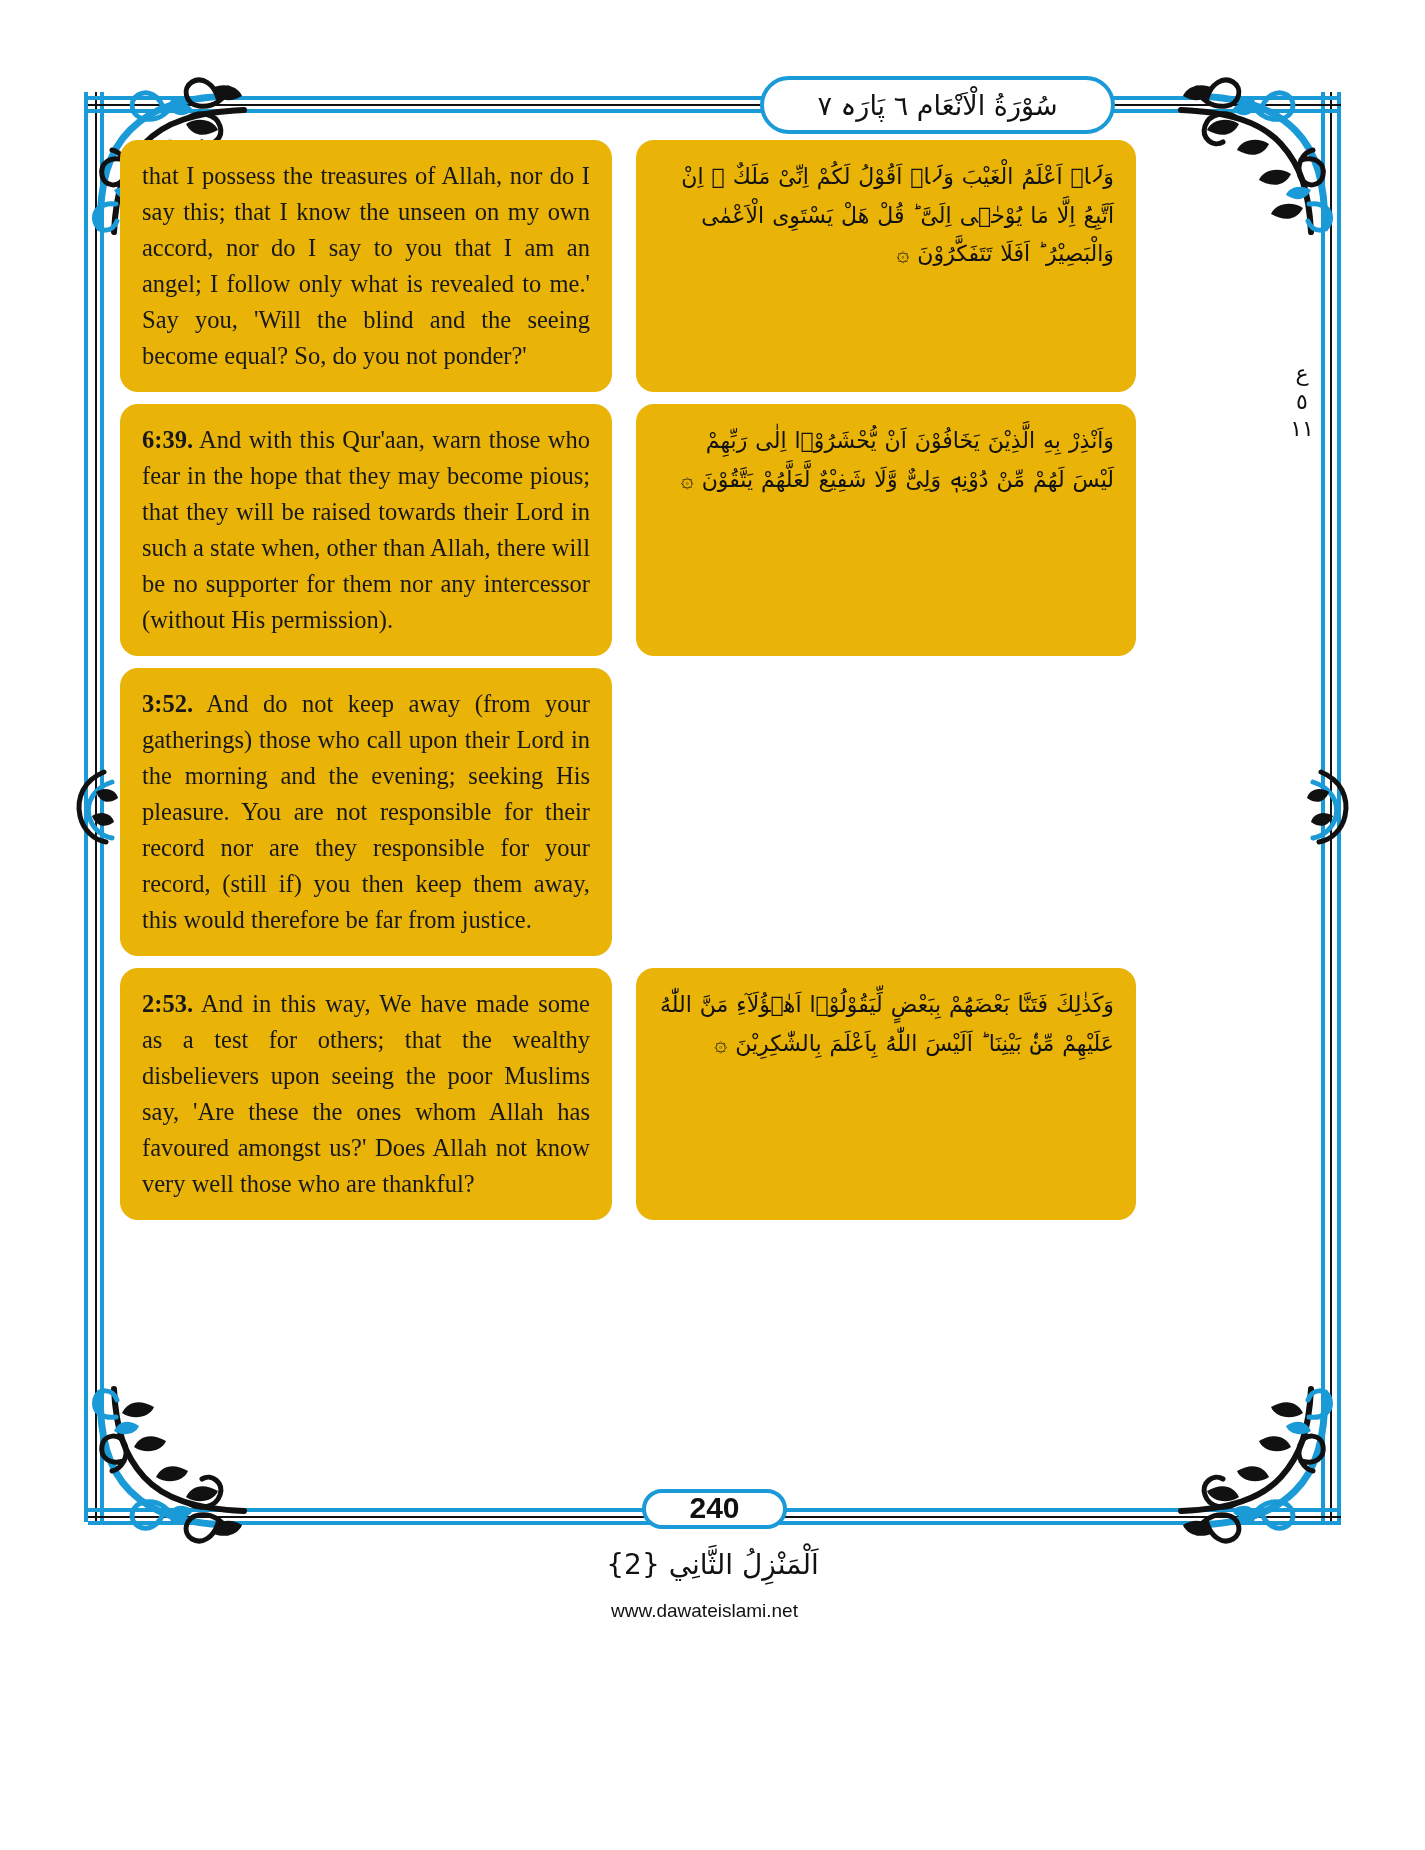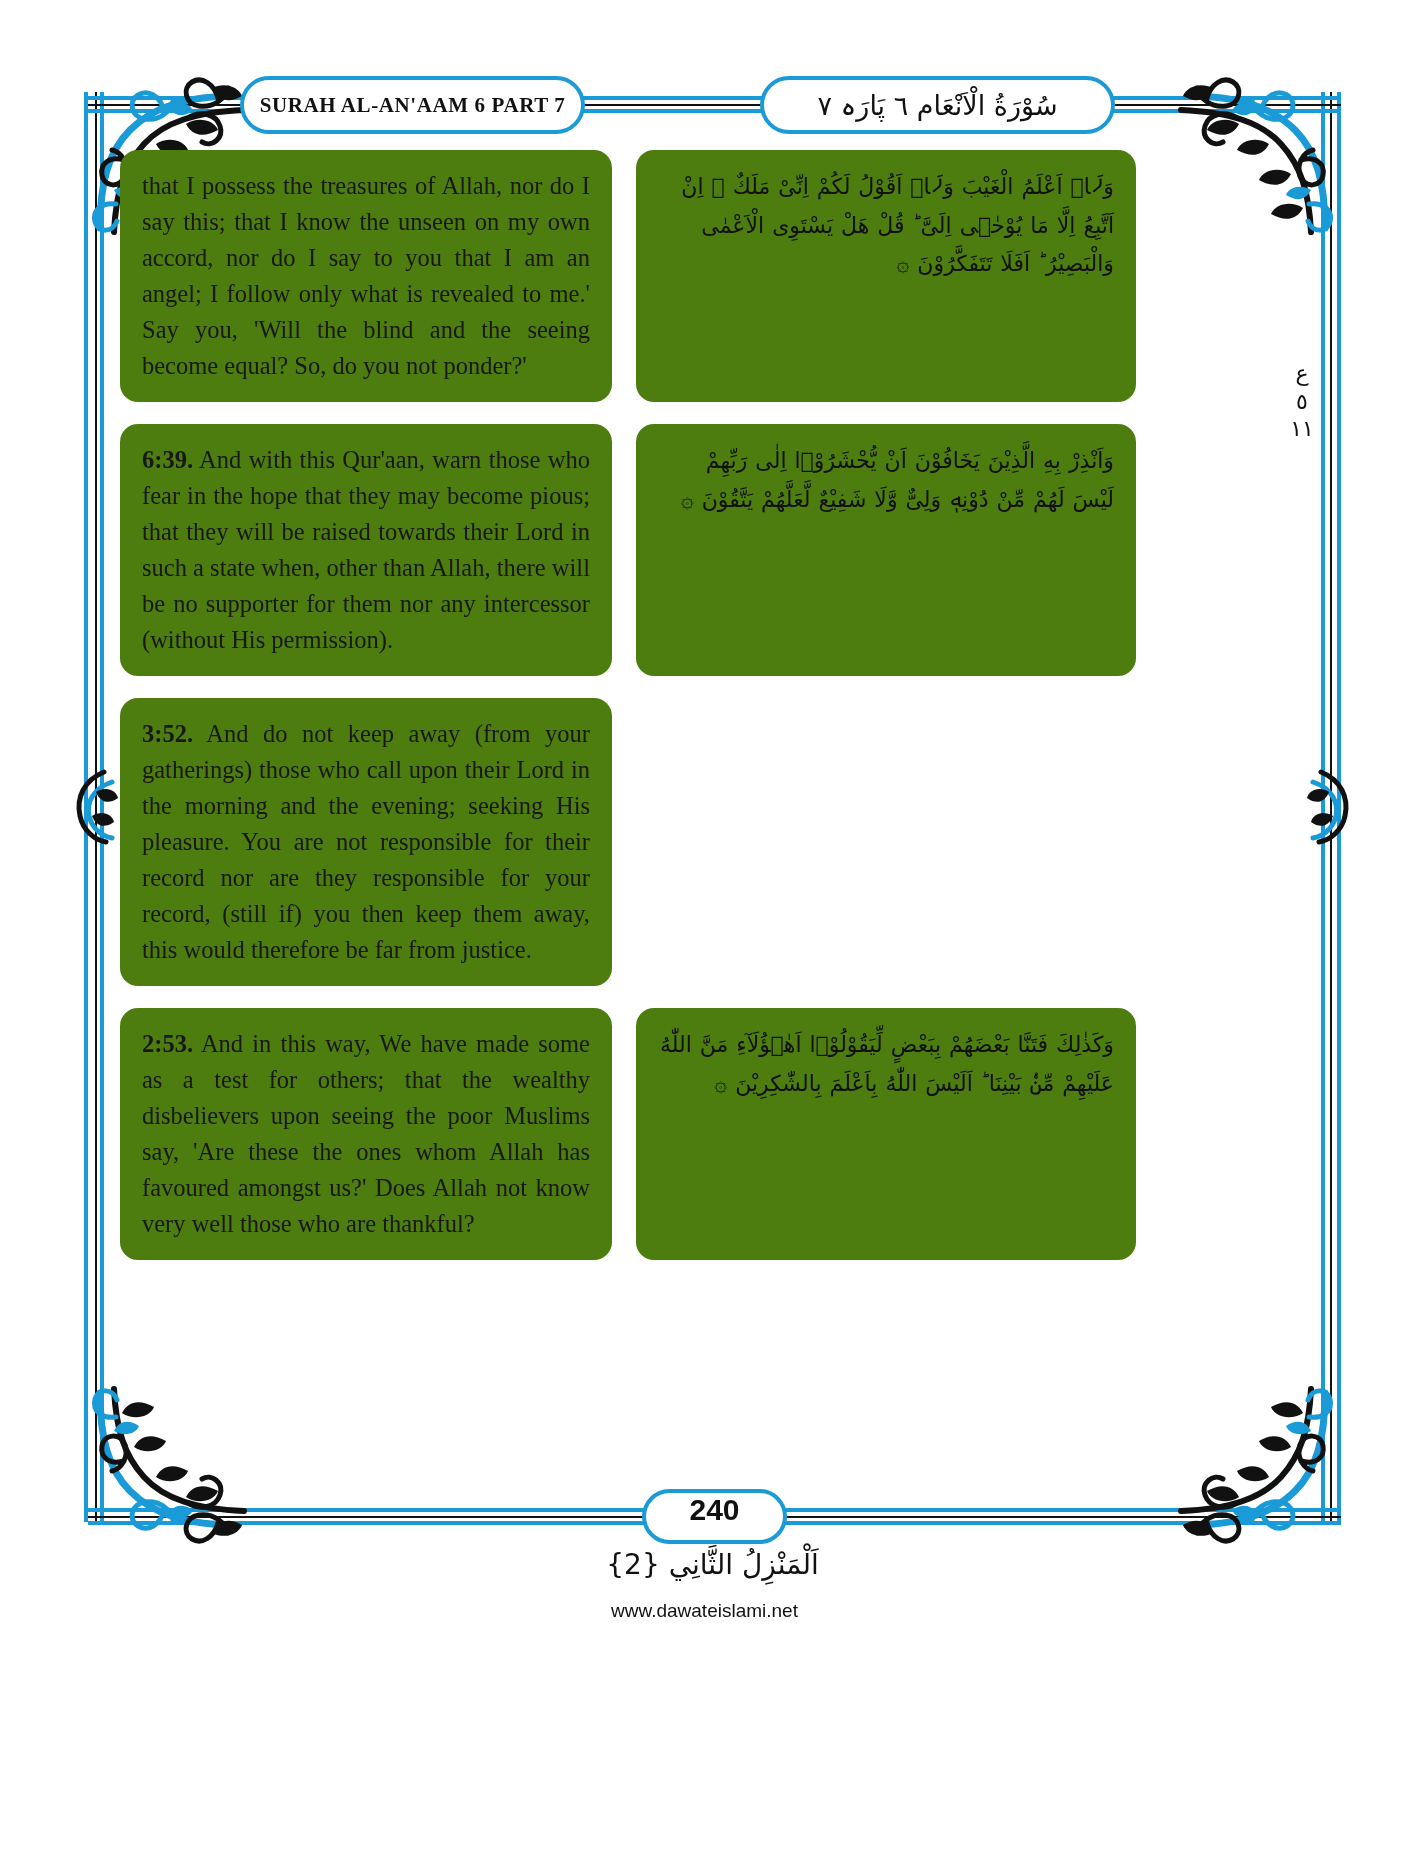--- a/index.html
+++ b/index.html
@@ -97,25 +97,25 @@
     color: #111;
     direction: rtl;
     white-space: nowrap;
     line-height: 1;
   }
 
   
   .pagenum-pill {
     position: absolute;
     left: 642px; top: 1489px;
-    width: 145px; height: 55px;
+    width: 145px; height: 40px;
     background: #ffffff;
     border: 4px solid #1a9ad7;
     border-radius: 32px;
-    display: flex; align-items: flex-start; justify-content: center;
+    display: flex; align-items: flex-end; justify-content: center;
     z-index: 6;
   }
   .pagenum {
     font-family: "Liberation Sans", sans-serif;
     font-weight: bold;
     font-size: 30px;
     color: #111;
   }
 
   
@@ -147,24 +147,23 @@
     flex-direction: column;
     gap: 0;
   }
   .verse-row {
     display: flex;
     width: 100%;
     gap: 24px;
     margin-bottom: 12px;
   }
   .cell {
-    background: #4d7c0f;
+    background: #eab308;
     border-radius: 18px;
     padding: 18px 22px;
-    margin-top: 10px;
   }
   .cell.en {
     width: 492px;
     flex: 0 0 492px;
   }
   .cell.ar {
     width: 500px;
     flex: 0 0 500px;
     direction: rtl;
   }
@@ -332,23 +331,20 @@
     <g fill="none" stroke-linecap="round">
       <path d="M44 12 C24 20 16 38 20 56 C23 70 34 80 46 82" stroke="#111" stroke-width="5"></path>
       <path d="M52 22 C34 28 26 42 29 56 C32 68 41 76 52 78" stroke="#1a9ad7" stroke-width="5"></path>
     </g>
     <g fill="#111">
       <path d="M36 32 C46 26 56 30 58 38 C48 45 40 42 36 32 Z"></path>
       <path d="M32 56 C42 50 52 54 54 62 C44 69 36 66 32 56 Z"></path>
     </g>
   </svg>
 
-  <div class="header-pill left">
-    <span class="header-en">SURAH AL-AN'AAM 6 PART 7</span>
-  </div>
   <div class="header-pill right">
     <span class="header-ar">سُوْرَةُ الْاَنْعَام ٦ پَارَہ ٧</span>
   </div>
 
   <div class="margin-marker">
     <span>ع</span>
     <span>٥</span>
     <span>١١</span>
   </div>
 

